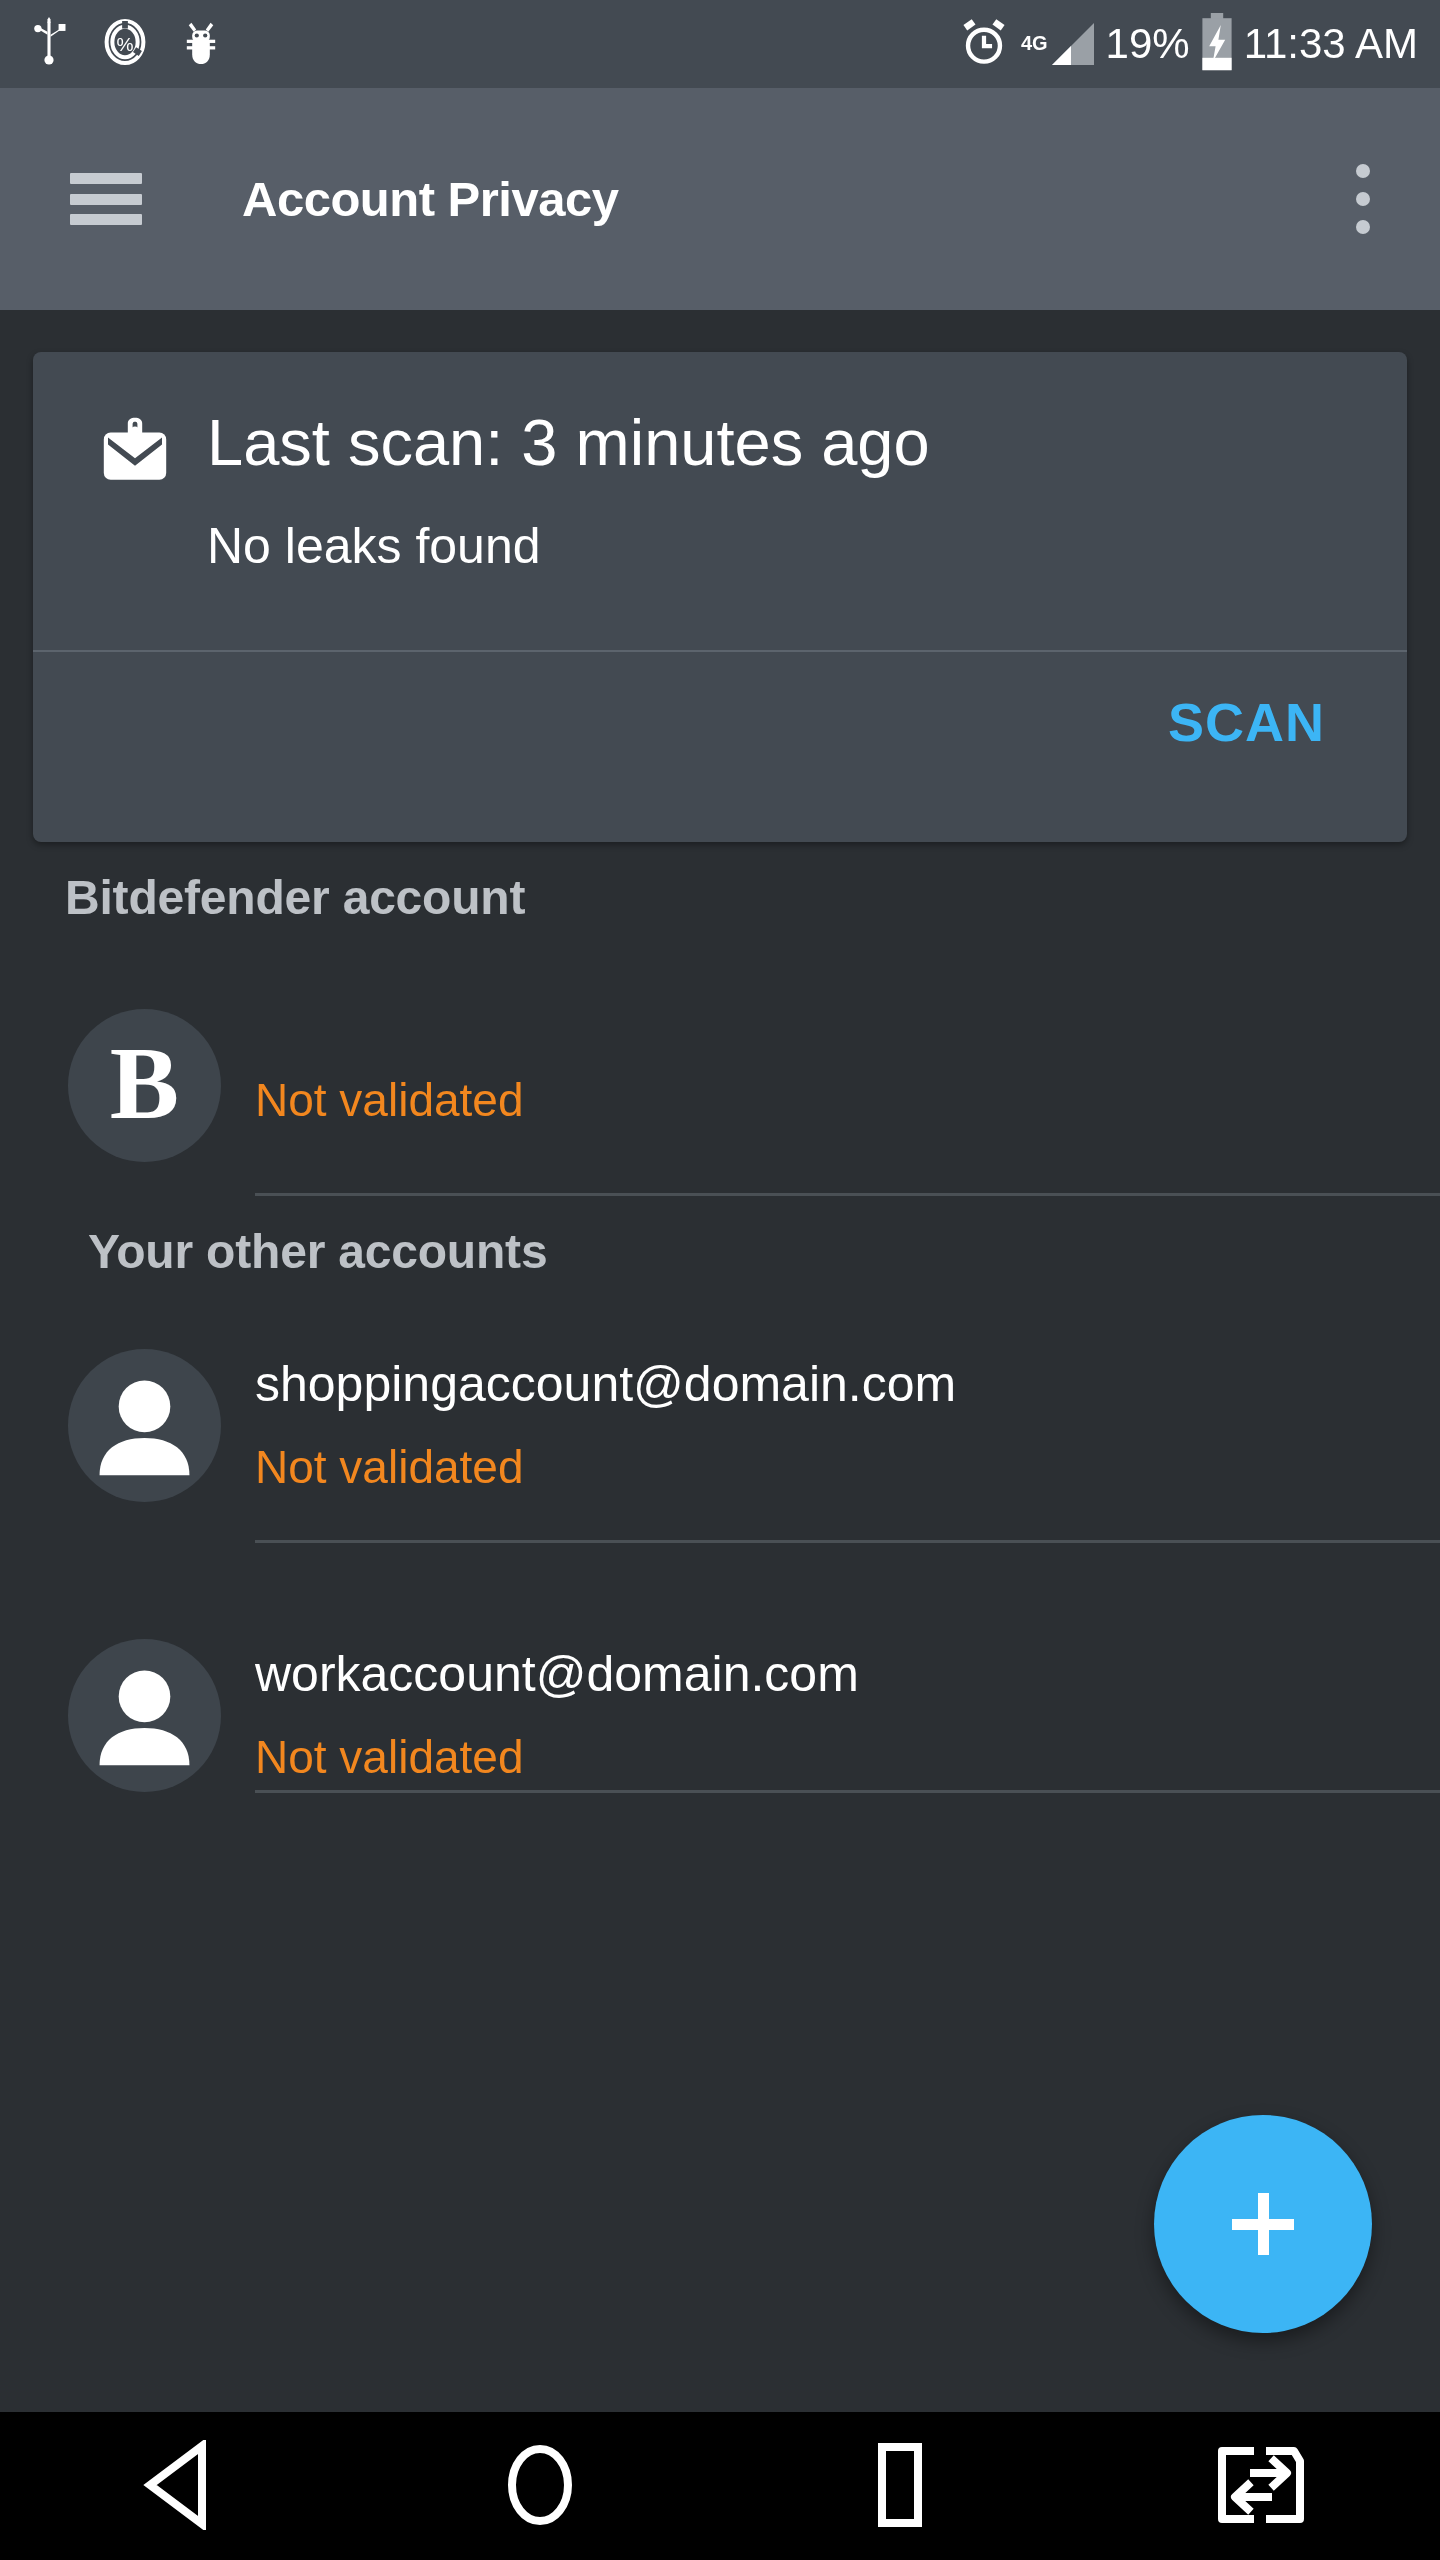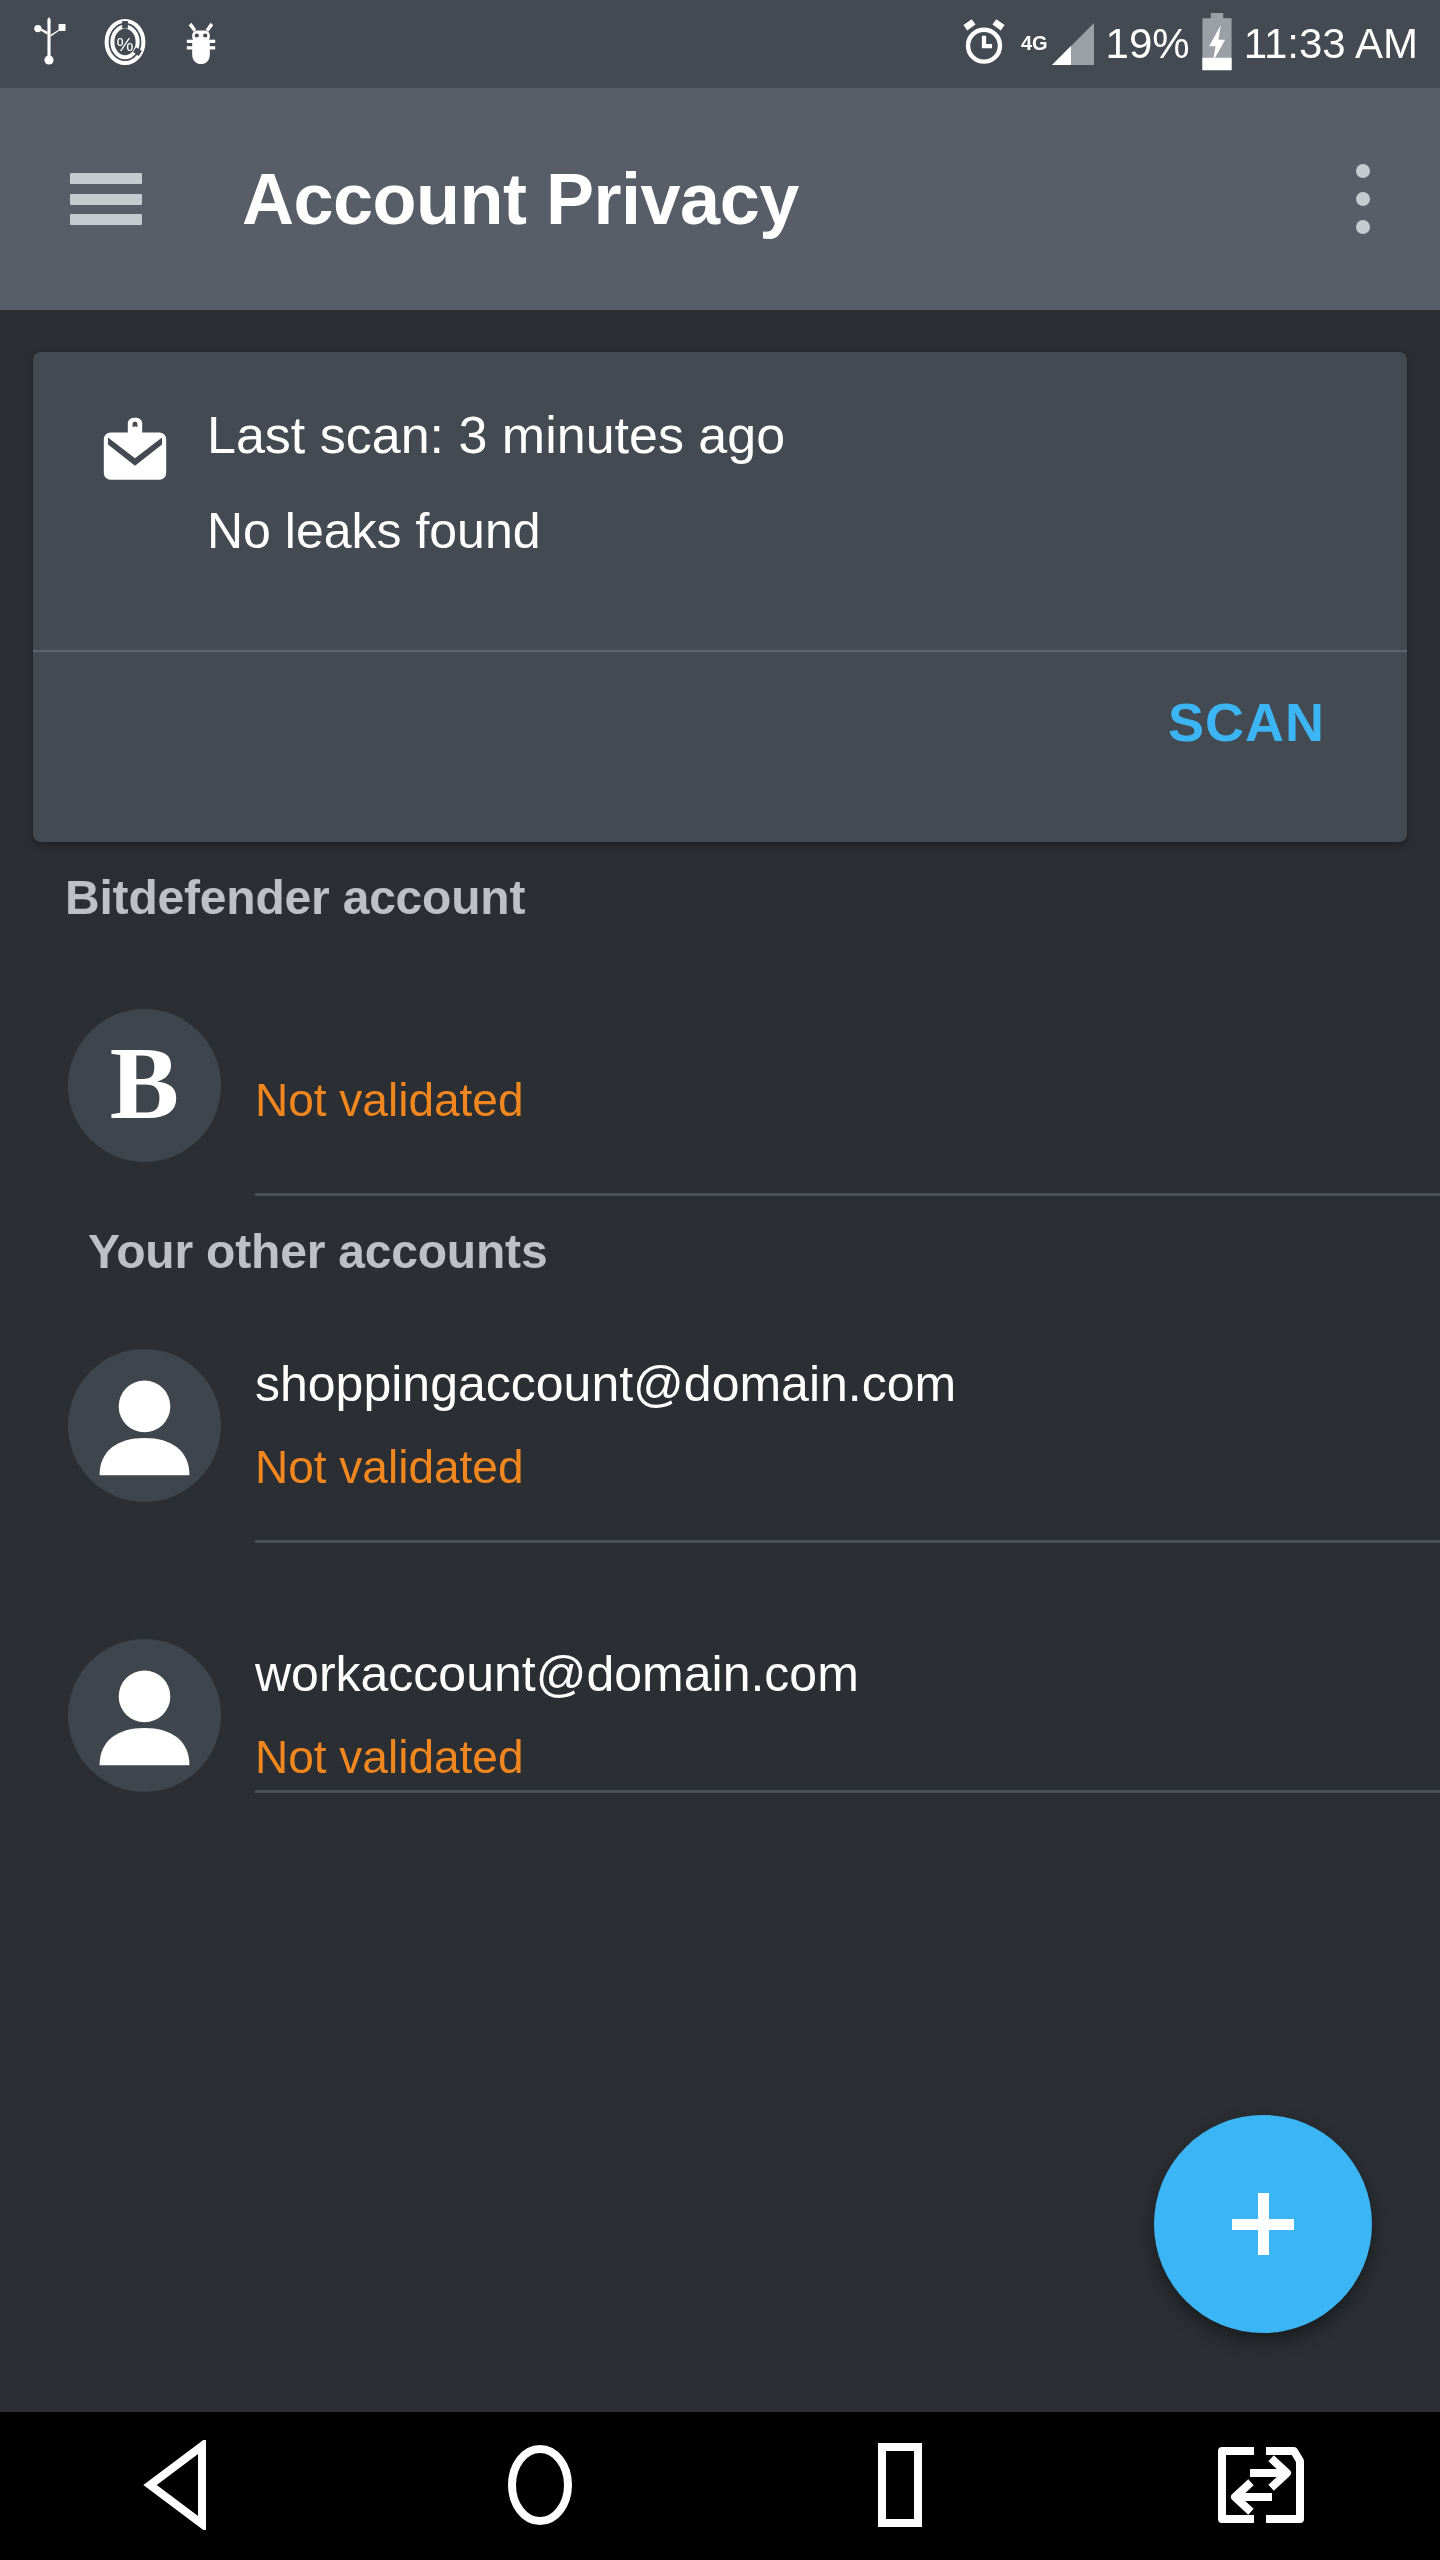--- a/index.html
+++ b/index.html
@@ -49,21 +49,21 @@
     margin-left:70px;
     display:flex; flex-direction:column; justify-content:space-between;
     cursor:pointer;
   }
   .hamburger span {
     display:block; height:11px; width:72px;
     background:#c6cbd1; border-radius:1px;
   }
   .appbar-title {
     margin-left:100px;
-    color:#ffffff; font-size:72px; font-weight:700;
+    color:#ffffff; font-size:49px; font-weight:700;
     letter-spacing:-0.5px;
     text-align:right;
   }
   .overflow {
     margin-left:auto; margin-right:70px;
     display:flex; flex-direction:column; gap:14px;
     cursor:pointer;
   }
   .overflow i {
     display:block; width:14px; height:14px;
@@ -80,21 +80,21 @@
     overflow:hidden;
   }
   .card-body {
     height:298px;
     padding:55px 0 0 66px;
     display:flex;
   }
   .mail-icon { width:72px; flex:0 0 72px; margin-top:6px; }
   .card-texts { margin-left:36px; }
   .card-line1 {
-    color:#ffffff; font-size:52px; font-weight:400;
+    color:#ffffff; font-size:65px; font-weight:400;
     line-height:1.1; white-space:nowrap;
   }
   .card-line2 {
     color:#ffffff; font-size:50px; font-weight:400;
     margin-top:40px; line-height:1.1;
   }
   .card-sep {
     height:2px; background:#5c646d; width:100%;
   }
   .card-actions {

